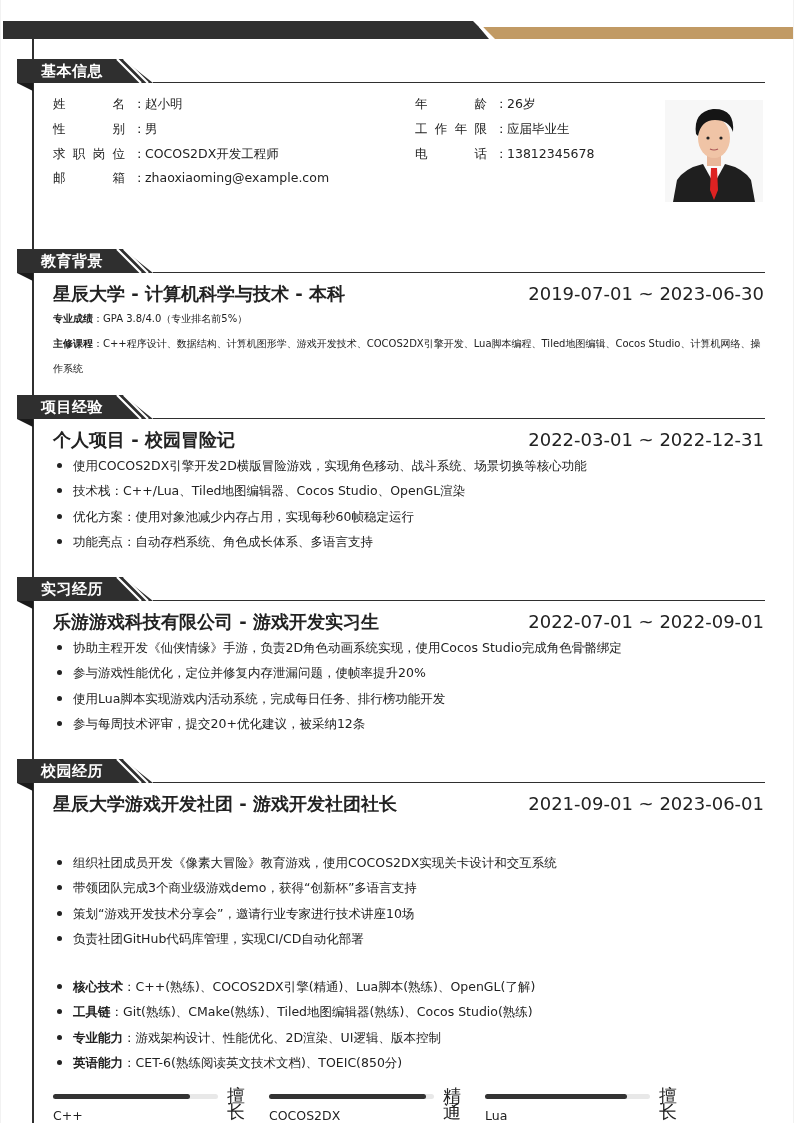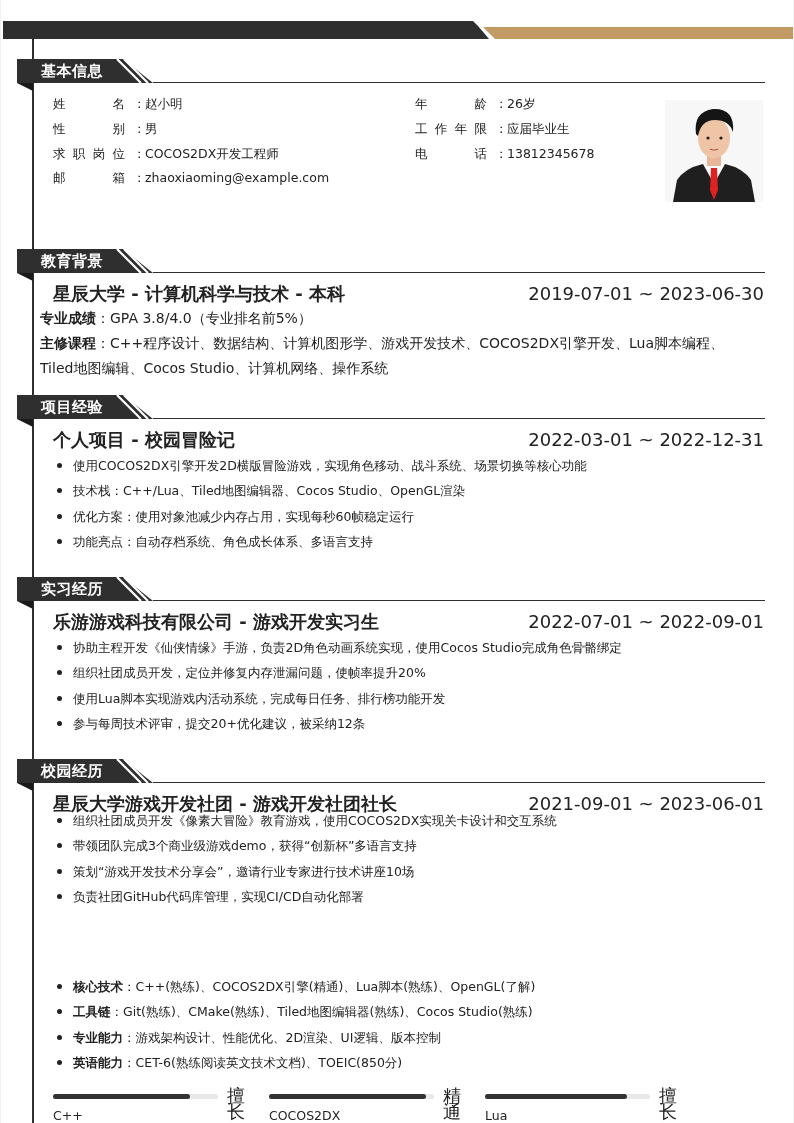--- a/index.html
+++ b/index.html
@@ -28,21 +28,21 @@
   .sec-line { position: absolute; left: 136px; top: 23px; width: 612px; height: 1px; background: #2f2f2f; }
 
   
   .info-row { position: absolute; font-size: 12.5px; line-height: 16px; white-space: nowrap; }
   .lbl-spread { display: inline-flex; justify-content: space-between; width: 72px; margin-right: 8px; }
   .colon { display: inline-block; width: 12px; }
   .avatar { position: absolute; left: 664px; top: 100px; width: 98px; height: 102px; }
 
   .entry-head { position: absolute; left: 52px; width: 711px; font-weight: bold; font-size: 18px; line-height: 16px; }
   .entry-date { position: absolute; right: 0; top: 0; font-weight: normal; }
-  .para { position: absolute; left: 39px; width: 712px; line-height: 25px; font-size: 14px; }
+  .para { position: absolute; left: 52px; width: 712px; line-height: 25px; font-size: 10px; }
   .para b { font-weight: bold; }
   .bullets { position: absolute; left: 52px; width: 712px; list-style: none; }
   .bullets li { position: relative; padding-left: 20px; height: 25.3px; line-height: 25px; font-size: 12.5px; white-space: nowrap; }
   .bullets li::before { content: ""; position: absolute; left: 4px; top: 10px; width: 5px; height: 5px; border-radius: 50%; background: #222; }
   .bullets li b { font-weight: bold; }
 
   
   .skill { position: absolute; top: 1088px; width: 200px; height: 40px; }
   .skill-track { position: absolute; left: 0; top: 6px; width: 165px; height: 5px; background: #e8e8e8; border-radius: 3px; }
   .skill-fill { position: absolute; left: 0; top: 0; height: 5px; background: #333; border-radius: 3px; }
@@ -176,39 +176,39 @@
     <div class="sec-fold"></div>
     <div class="sec-title">实习经历</div>
     <div class="sec-line"></div>
   </div>
   <div class="entry-head" style="top:614px">
     <span>乐游游戏科技有限公司 - 游戏开发实习生</span>
     <span class="entry-date">2022-07-01 ~ 2022-09-01</span>
   </div>
   <ul class="bullets" style="top:635px">
     <li>协助主程开发《仙侠情缘》手游，负责2D角色动画系统实现，使用Cocos Studio完成角色骨骼绑定</li>
-    <li>组织社团成员开发，定位并修复内存泄漏问题，使帧率提升20%</li>
+    <li>参与游戏性能优化，定位并修复内存泄漏问题，使帧率提升20%</li>
     <li>使用Lua脚本实现游戏内活动系统，完成每日任务、排行榜功能开发</li>
     <li>参与每周技术评审，提交20+优化建议，被采纳12条</li>
   </ul>
 
   <div class="sec-head" style="top:759px">
     <div class="sec-tab"></div>
     <svg class="sec-stripes" viewBox="0 0 44 24">
         <path d="M6 0 L30 24 M13 0 L37 24" stroke="#fff" stroke-width="2.2"></path>
       </svg>
     <div class="sec-fold"></div>
     <div class="sec-title">校园经历</div>
     <div class="sec-line"></div>
   </div>
   <div class="entry-head" style="top:796px">
     <span>星辰大学游戏开发社团 - 游戏开发社团社长</span>
     <span class="entry-date">2021-09-01 ~ 2023-06-01</span>
   </div>
-  <ul class="bullets" style="top:808px">
+  <ul class="bullets" style="top:850px">
     <li>组织社团成员开发《像素大冒险》教育游戏，使用COCOS2DX实现关卡设计和交互系统</li>
     <li>带领团队完成3个商业级游戏demo，获得“创新杯”多语言支持</li>
     <li>策划“游戏开发技术分享会”，邀请行业专家进行技术讲座10场</li>
     <li>负责社团GitHub代码库管理，实现CI/CD自动化部署</li>
   </ul>
 
   <ul class="bullets" style="top:974px">
     <li><b>核心技术</b><span>：C++(熟练)、COCOS2DX引擎(精通)、Lua脚本(熟练)、OpenGL(了解)</span></li>
     <li><b>工具链</b><span>：Git(熟练)、CMake(熟练)、Tiled地图编辑器(熟练)、Cocos Studio(熟练)</span></li>
     <li><b>专业能力</b><span>：游戏架构设计、性能优化、2D渲染、UI逻辑、版本控制</span></li>

